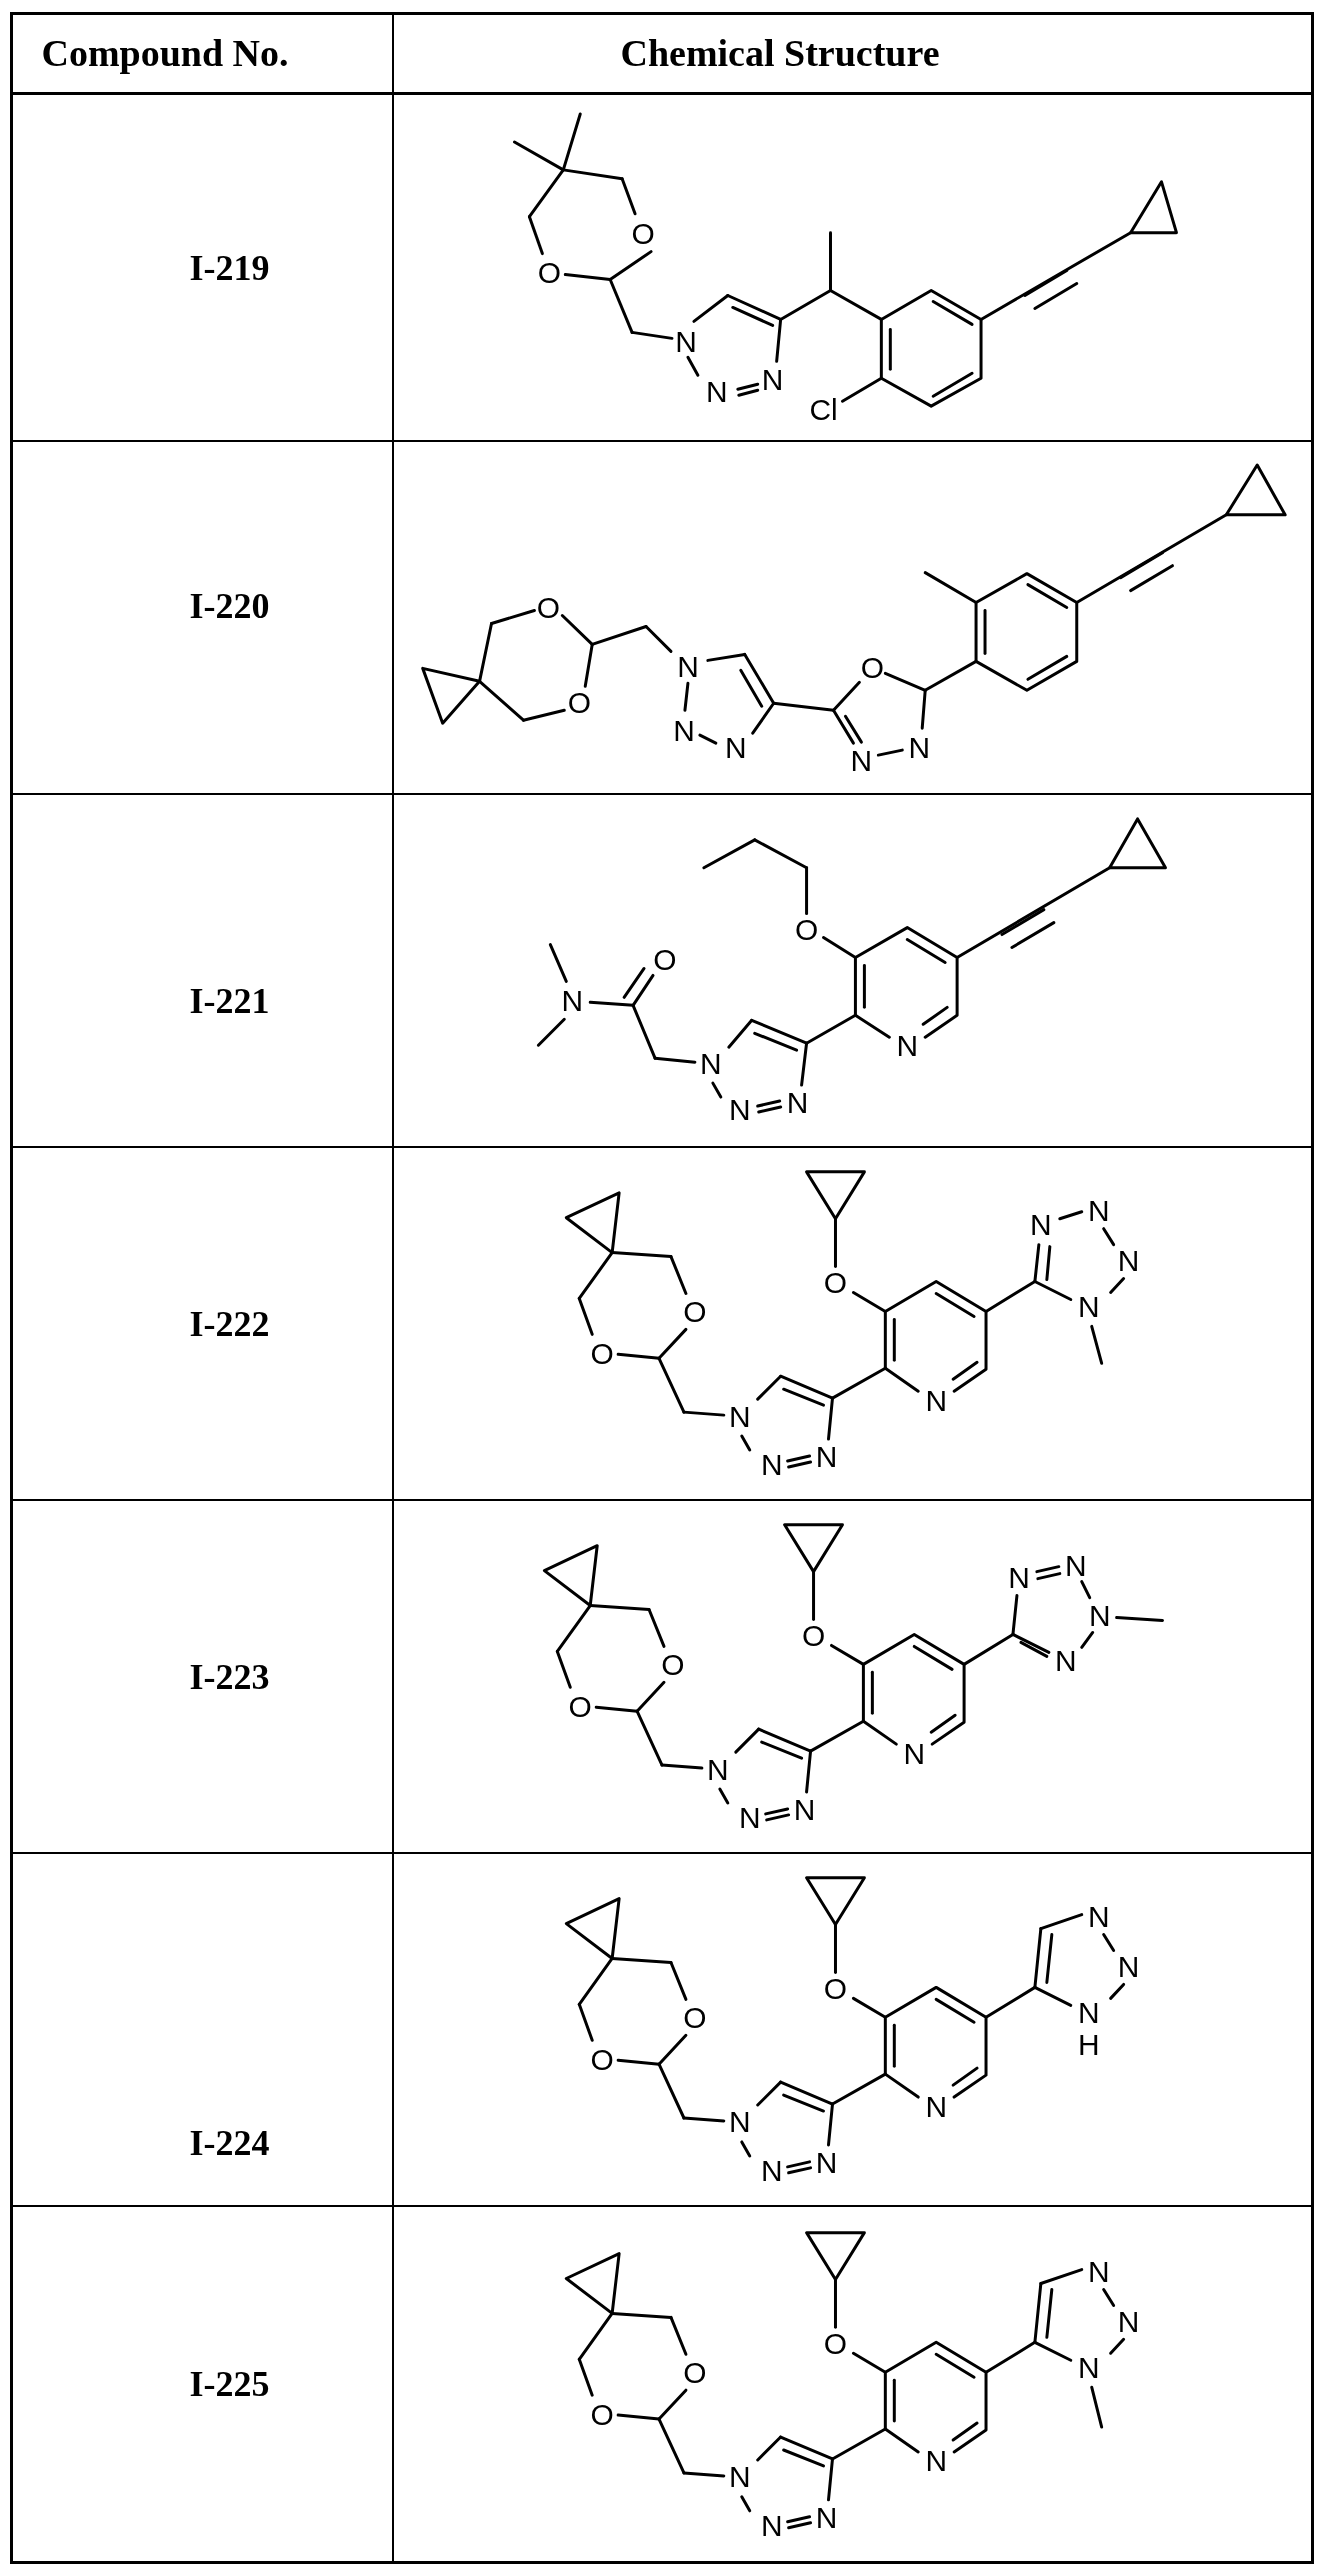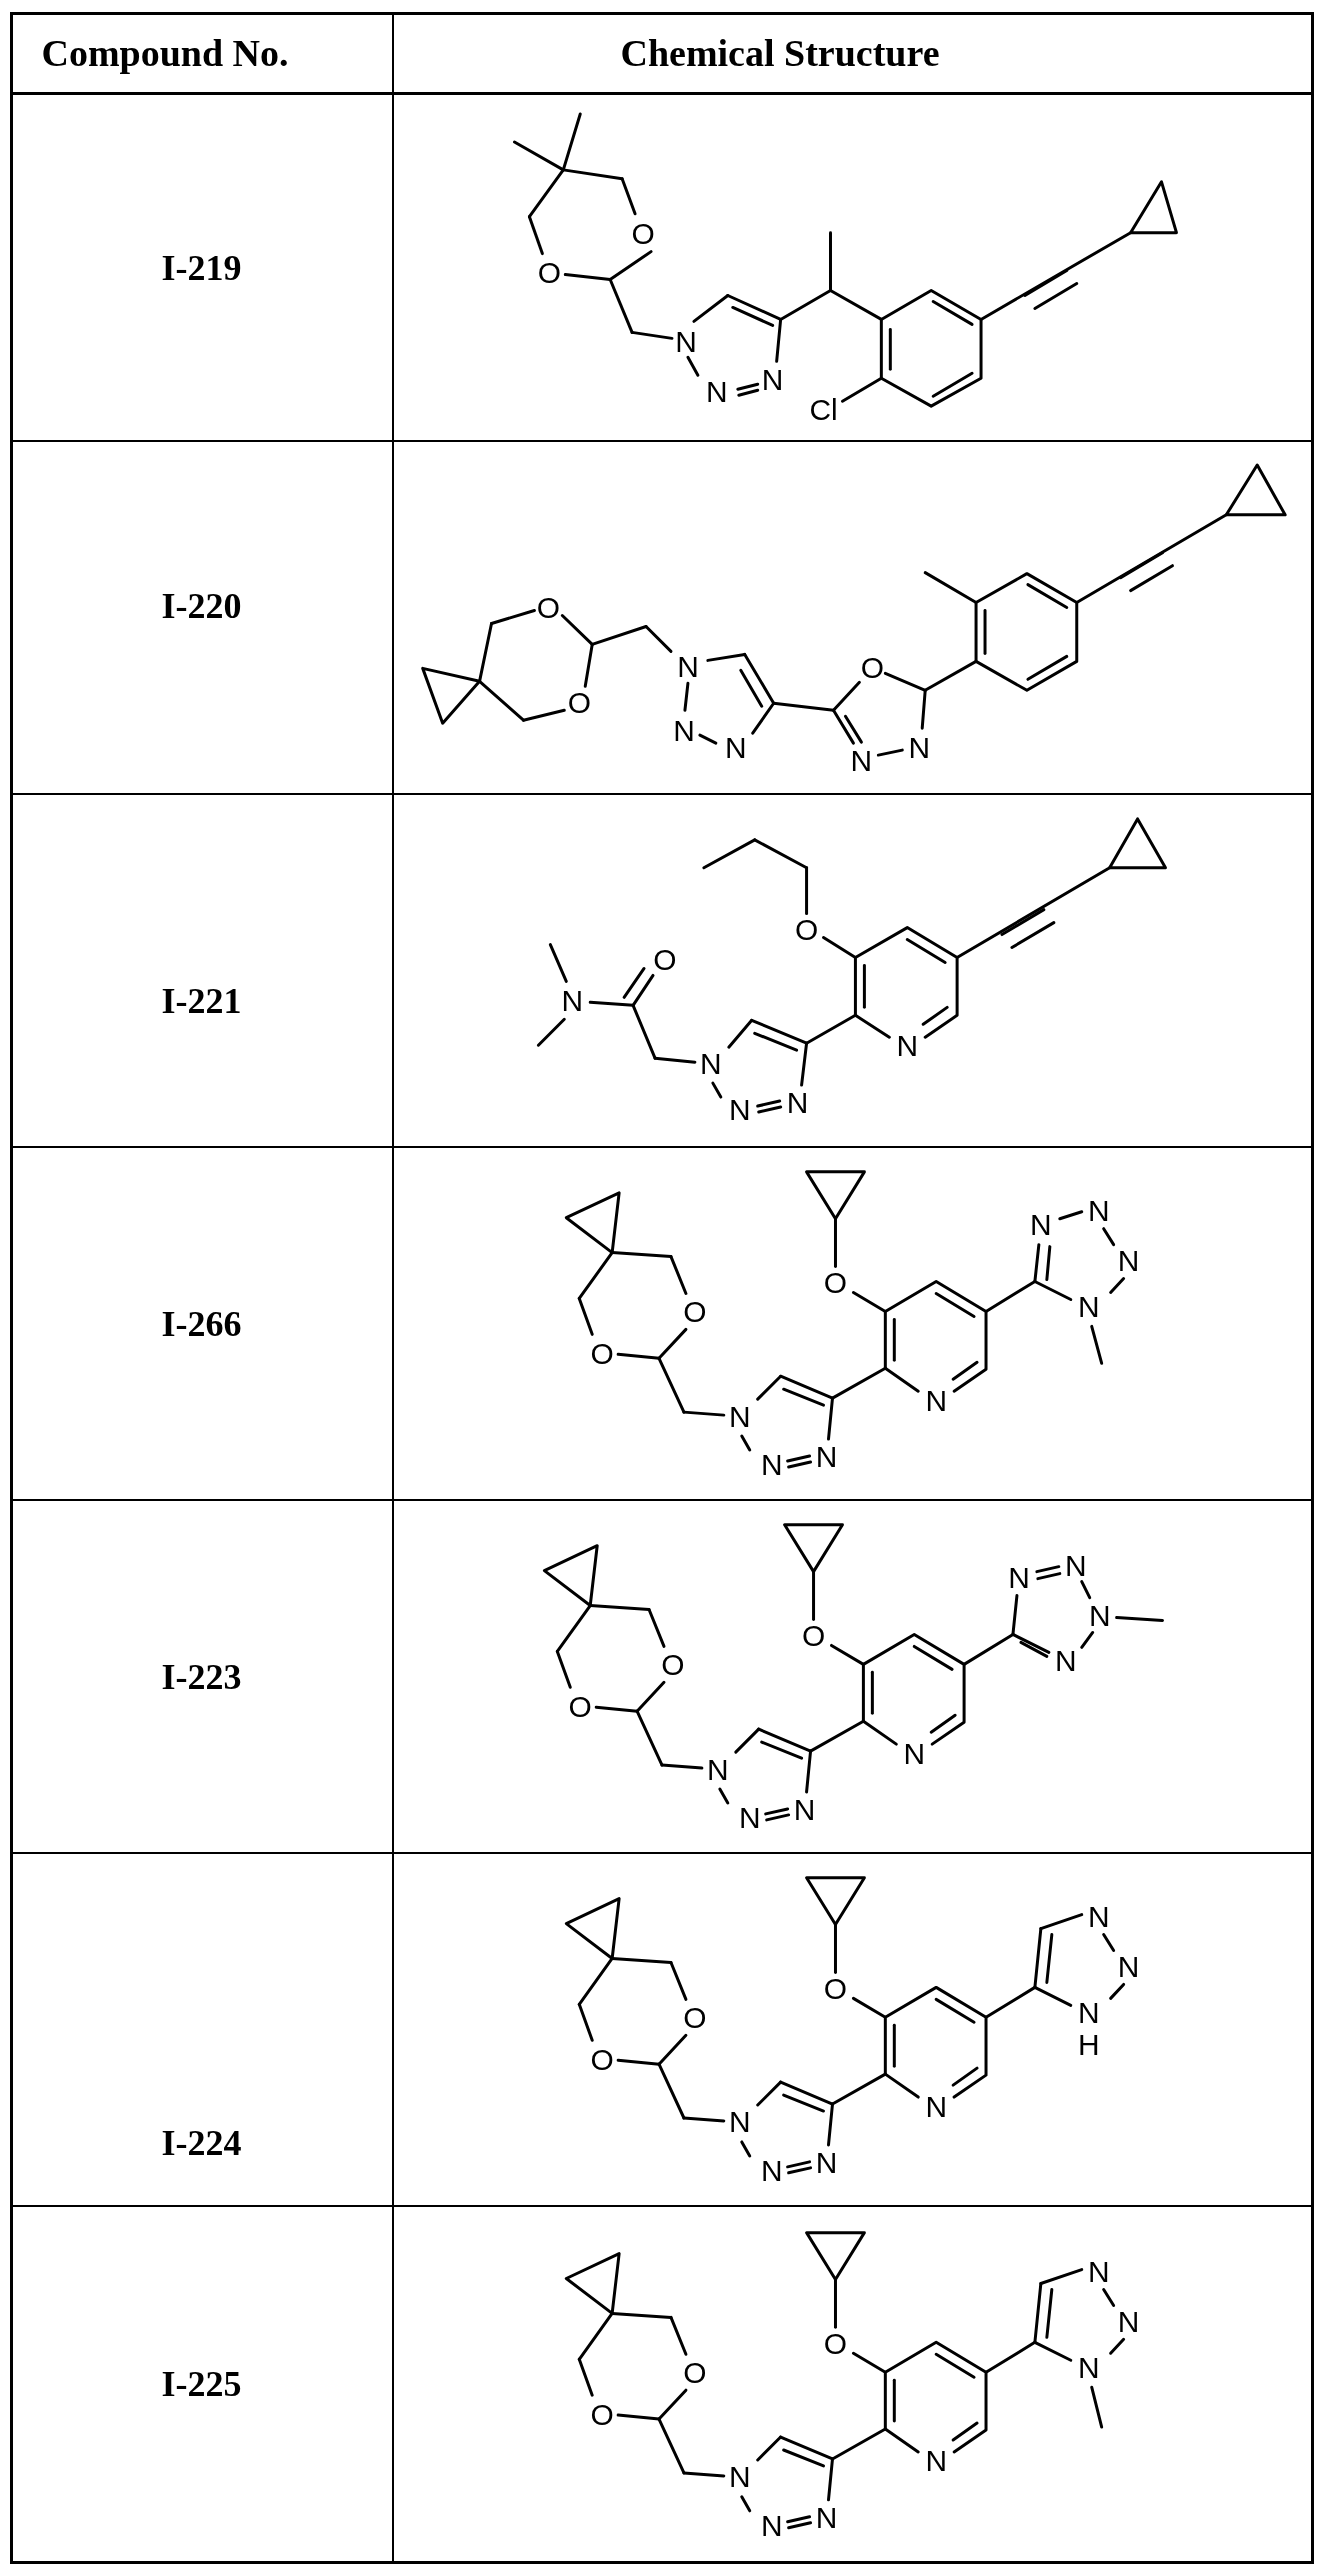--- a/index.html
+++ b/index.html
@@ -3,21 +3,21 @@
 <meta charset="utf-8">
 <style>
   html, body { margin: 0; padding: 0; background: #ffffff; }
   body { width: 1327px; height: 2576px; position: relative; overflow: hidden; font-family: "Liberation Serif", serif; }
   .table { position: absolute; left: 10px; top: 12px; width: 1304px; height: 2552px; box-sizing: border-box; border: 3px solid #000; }
   .hline { position: absolute; left: 10px; width: 1304px; background: #000; }
   .vline { position: absolute; left: 392px; top: 12px; width: 2px; height: 2552px; background: #000; }
   .hdr { position: absolute; top: 12px; height: 81px; display: flex; align-items: center; justify-content: center; font-weight: bold; font-size: 38px; color: #000; }
   .hdr-left { left: 10px; width: 310px; }
   .hdr-right { left: 394px; width: 772px; }
-  .label { position: absolute; left: 10px; width: 383px; display: flex; align-items: center; justify-content: center; font-weight: bold; font-size: 36px; color: #000; }
+  .label { position: absolute; left: 10px; width: 383px; display: flex; align-items: center; justify-content: center; font-weight: bold; font-size: 36px; color: #000; padding-left: 28px; }
   svg.mol { position: absolute; left: 0; top: 0; width: 1327px; height: 2576px; pointer-events: none; }
   svg.mol line, svg.mol polyline, svg.mol polygon { stroke: #000; stroke-width: 3; fill: none; stroke-linecap: round; stroke-linejoin: round; }
   svg.mol text { font-family: "Liberation Sans", sans-serif; font-size: 30px; fill: #000; text-anchor: middle; dominant-baseline: central; }
 </style>
 </head>
 <body>
 
 <div class="table"></div>
 <div class="vline"></div>
 <div class="hline" style="top:92px;height:3px"></div>
@@ -27,21 +27,21 @@
 <div class="hline" style="top:1499px;height:2px"></div>
 <div class="hline" style="top:1852px;height:2px"></div>
 <div class="hline" style="top:2205px;height:2px"></div>
 
 <div class="hdr hdr-left">Compound No.</div>
 <div class="hdr hdr-right">Chemical Structure</div>
 
 <div class="label" style="top:95px;height:345px">I-219</div>
 <div class="label" style="top:442px;height:328px">I-220</div>
 <div class="label" style="top:795px;height:411px">I-221</div>
-<div class="label" style="top:1148px;height:351px">I-266</div>
+<div class="label" style="top:1148px;height:351px">I-222</div>
 <div class="label" style="top:1501px;height:351px">I-223</div>
 <div class="label" style="top:1922px;height:441px">I-224</div>
 <div class="label" style="top:2207px;height:354px">I-225</div>
 
 <svg class="mol" viewBox="0 0 1331 2583">
   <line x1="565" y1="170" x2="582" y2="114"></line>
   <line x1="565" y1="170" x2="516" y2="142"></line>
   <line x1="565" y1="170" x2="624" y2="179"></line>
   <line x1="624" y1="179" x2="637" y2="214"></line>
   <line x1="565" y1="170" x2="531" y2="217"></line>

